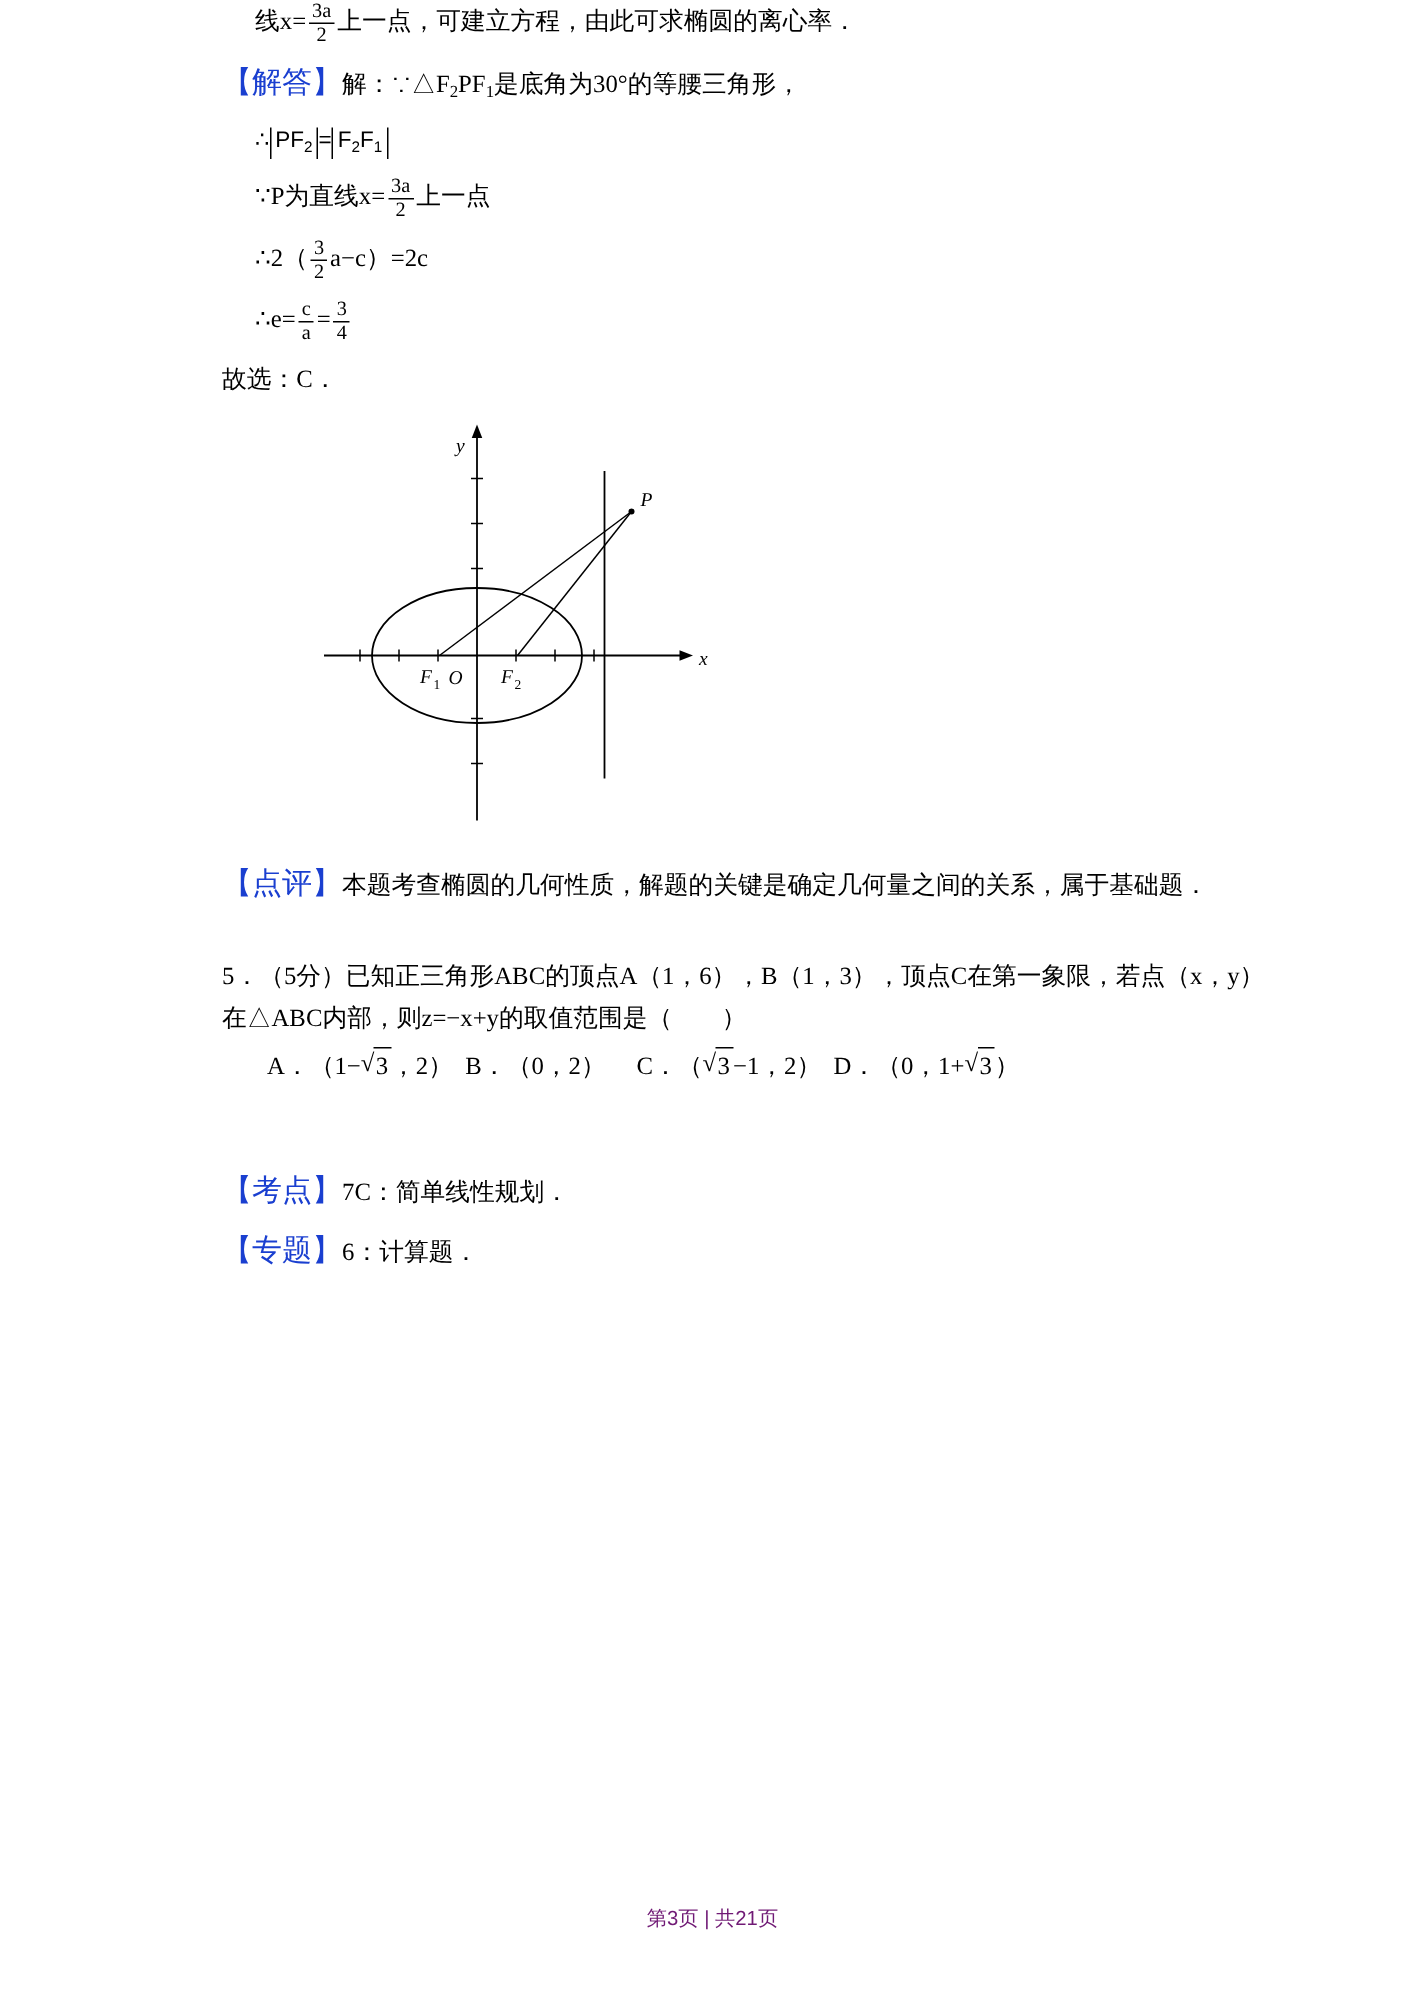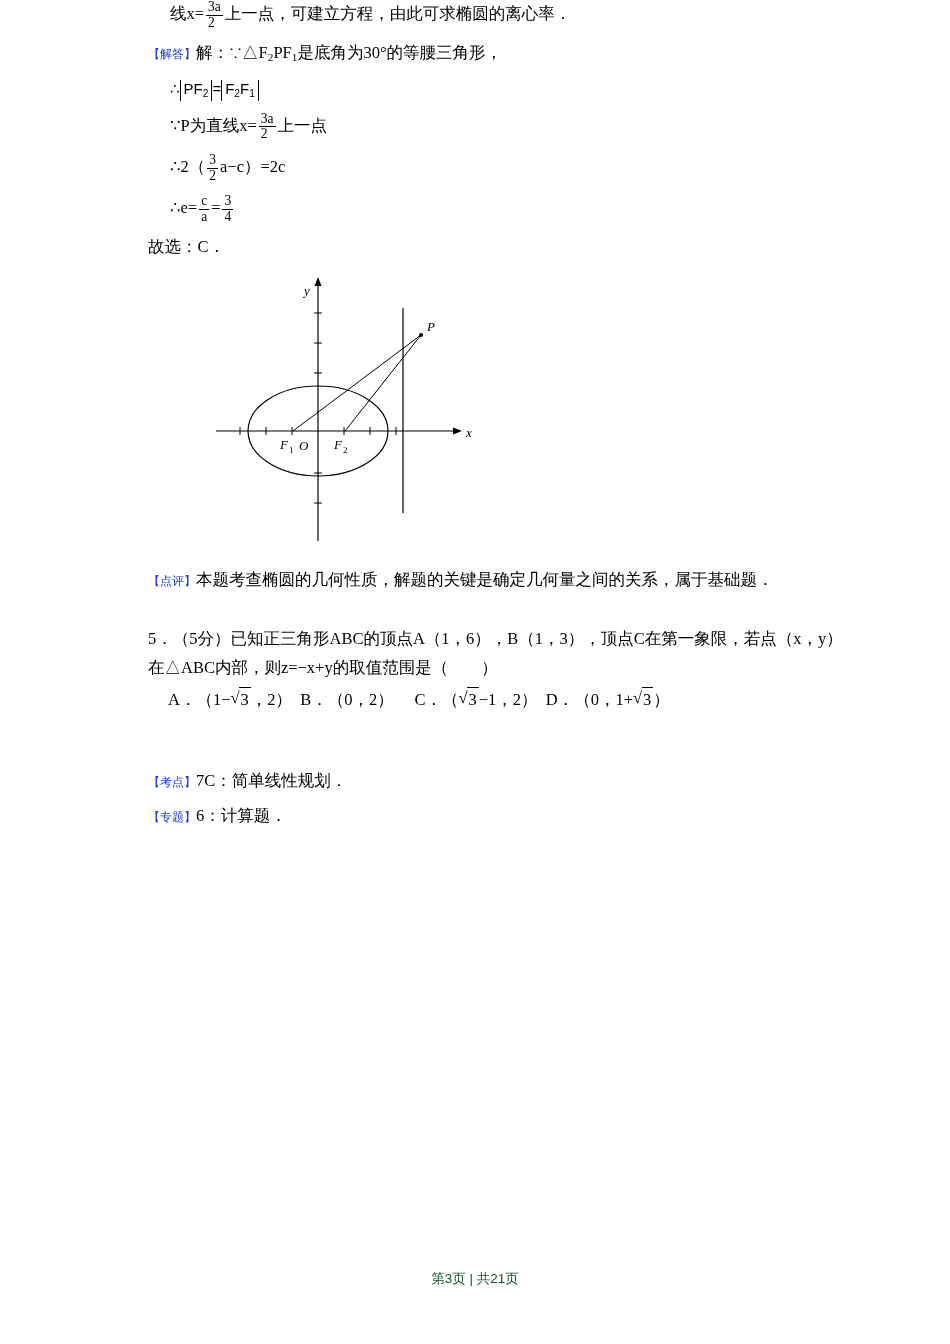--- a/index.html
+++ b/index.html
@@ -34,30 +34,31 @@
     white-space: nowrap;
   }
   .wrapline {
     font-size: 16.5px;
     line-height: 1.75;
     margin: 0 0 4px 0;
     white-space: normal;
   }
   .tag {
     color: #1a3fd0;
-    font-family: Liberation Mono, monospace;
-    font-size: 12px;
+    font-family: Liberation Serif, serif;
+    font-size: 20px;
   }
   .indent { display: inline-block; width: 22px; }
   .sans { font-family: "Liberation Sans", sans-serif; font-size: 15px; }
 
   
   .frac {
     display: inline-block;
     vertical-align: -0.55em;
+    text-align: center;
     font-size: 0.82em;
     line-height: 1.08;
     margin: 0 2px;
   }
   .frac .num { display: block; padding: 0 2px; }
   .frac .den { display: block; border-top: 1.2px solid #000; padding: 0 2px; }
 
   .sub { font-size: 0.68em; vertical-align: -0.3em; }
 
   .abs {
@@ -91,29 +92,29 @@
   }
 
   .footer {
     position: absolute;
     left: 0;
     bottom: 56px;
     width: 950px;
     text-align: center;
     font-family: "Liberation Sans", sans-serif;
     font-size: 13.5px;
-    color: #14532d;
+    color: #701a75;
   }
   .footer .rule {
     width: 640px;
     margin: 0 auto 5px auto;
     border-top: 0px solid #999;
   }
   .q-block { margin-top: 30px; }
-  .choices { margin-left: 20px; }
+  .choices { margin-left: 30px; }
   .gap { height: 46px; }
 </style>
 </head>
 <body>
 
 <div class="page">
   <div class="content">
 
     <p class="line">
       <span class="indent"></span><span>线x=</span><span class="frac"><span class="num">3a</span><span class="den">2</span></span><span>上一点，可建立方程，由此可求椭圆的离心率．</span>

